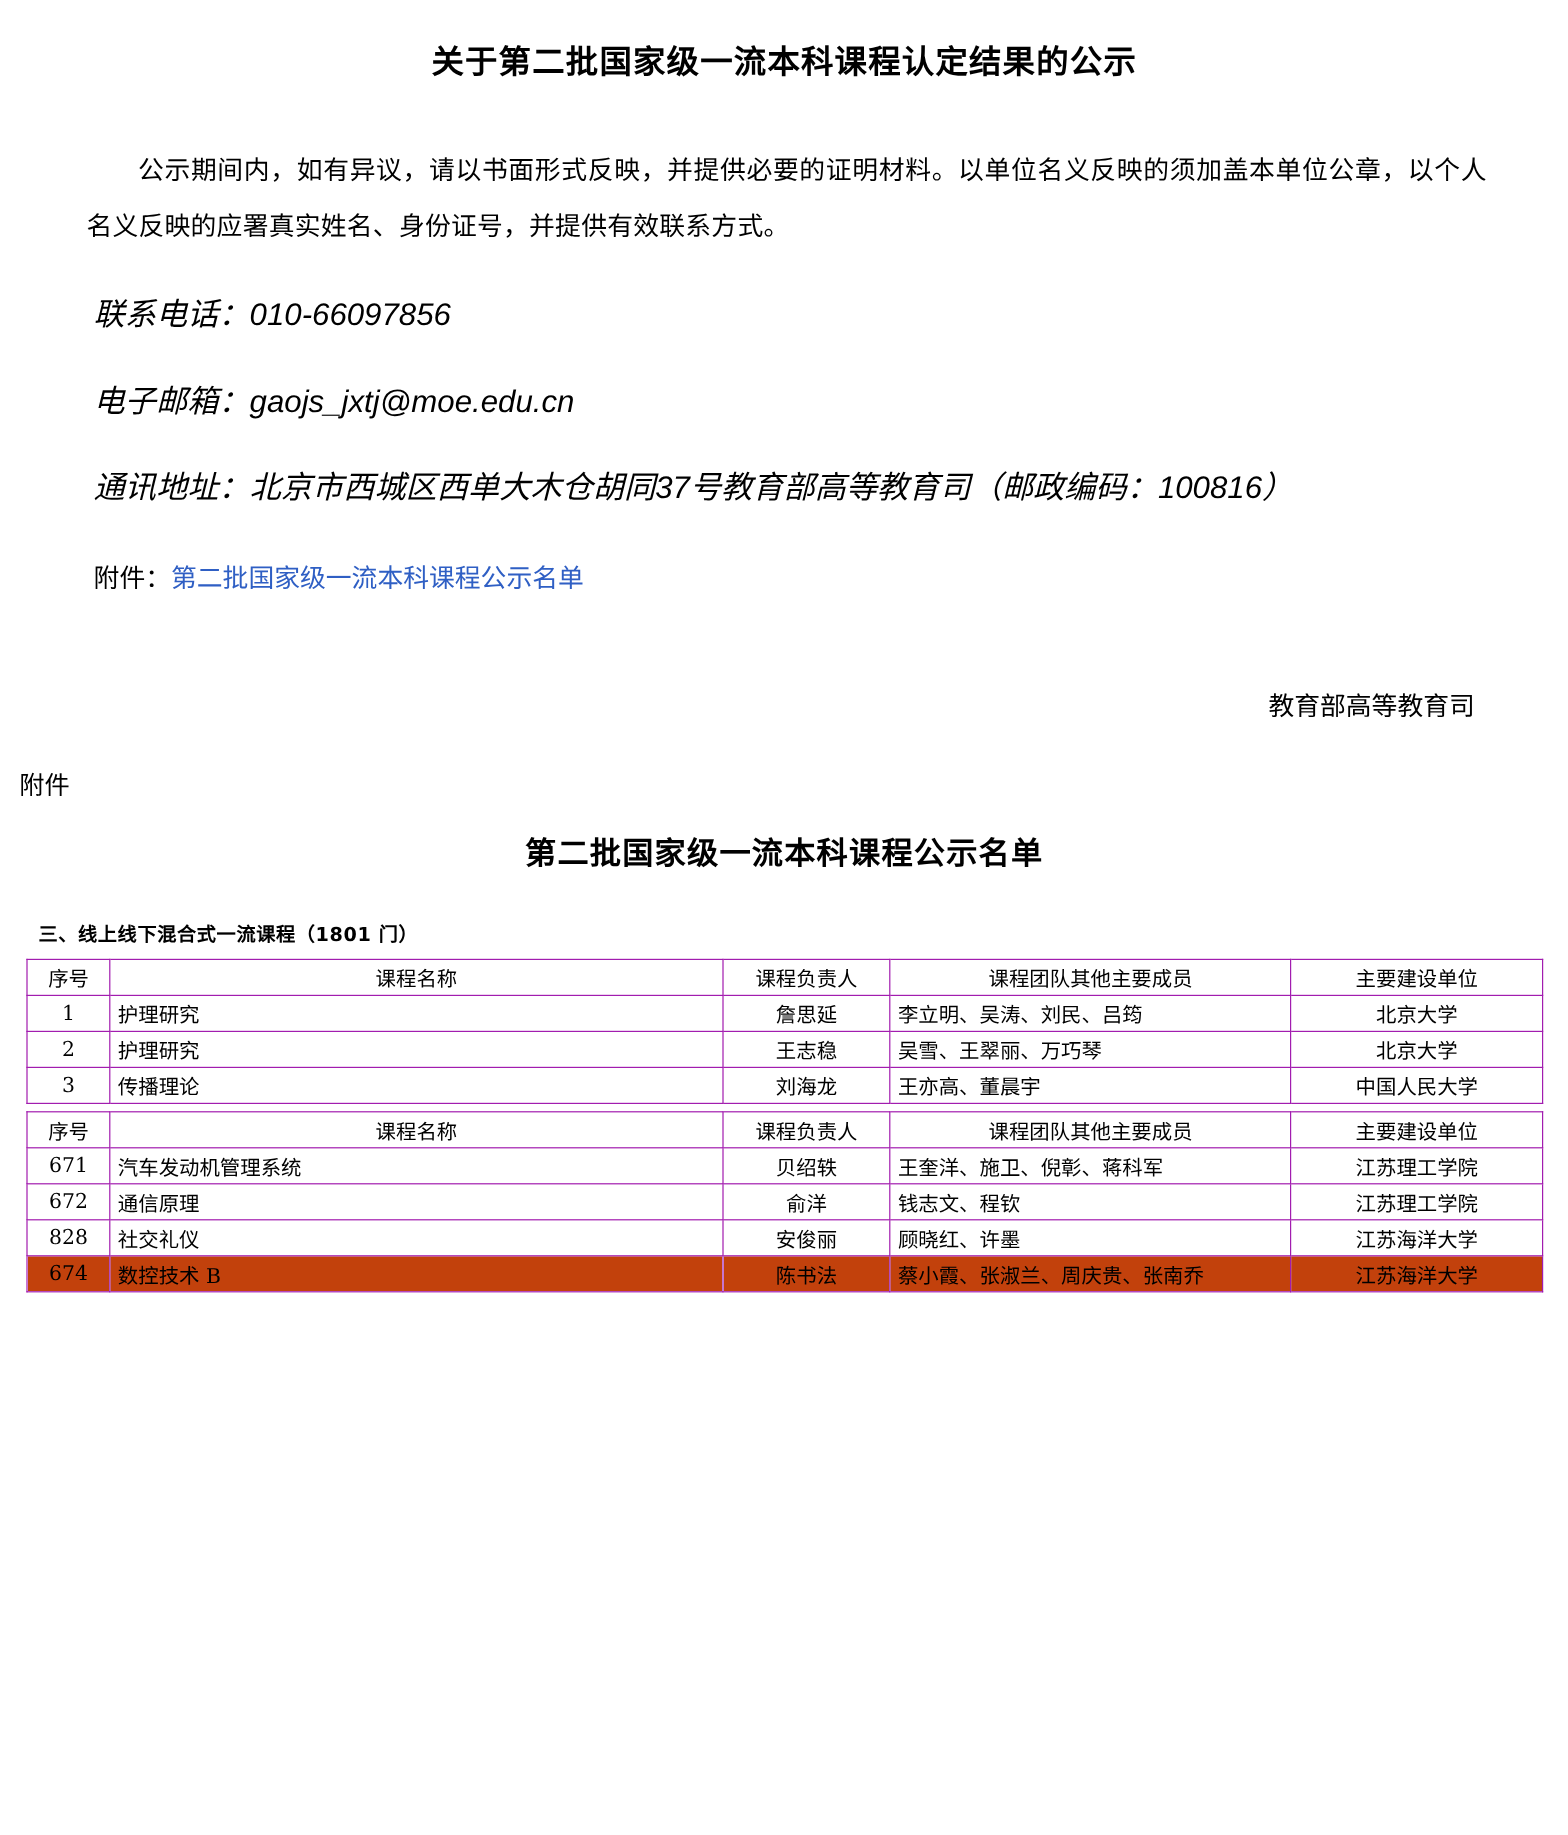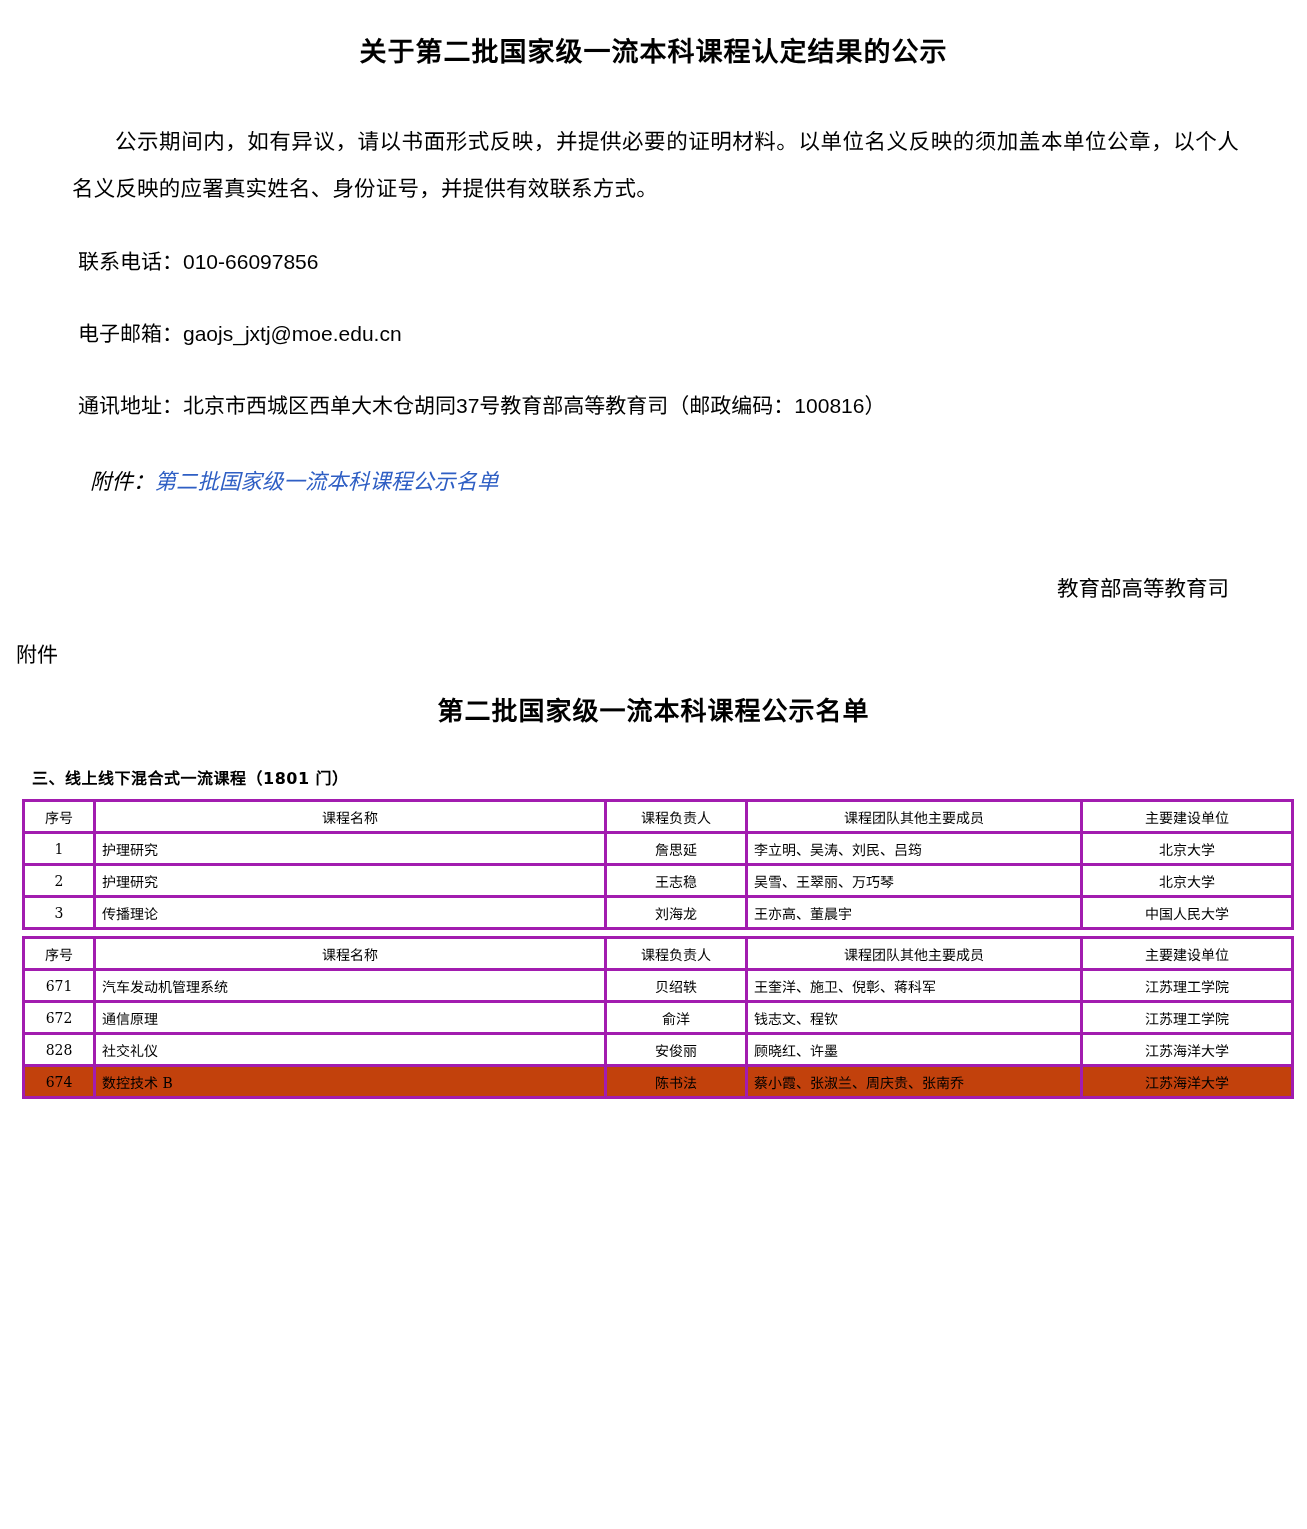--- a/index.html
+++ b/index.html
@@ -38,31 +38,31 @@
     margin: 18px 0 0 0;
     text-align: justify;
     text-justify: inter-ideograph;
     letter-spacing: 0.2px;
   }
   p.para.indent {
     text-indent: 2em;
   }
   .gap-lg { height: 22px; }
   .contact-line {
-    font-size: 21px;
+    font-size: 26px;
     line-height: 46px;
     margin: 26px 0 0 0;
     padding-left: 6px;
+    font-style: italic;
   }
   .attach-line {
     font-size: 21.5px;
     line-height: 46px;
-    margin: 30px 0 0 12px;
+    margin: 30px 0 0 0;
     padding-left: 6px;
-    font-style: italic;
   }
   .attach-link {
     color: #2f5fc4;
     text-decoration: none;
   }
   .signature {
     text-align: right;
     font-size: 21.5px;
     margin-top: 66px;
     padding-right: 10px;
@@ -95,22 +95,22 @@
     letter-spacing: 0.5px;
   }
   table.course-table {
     border-collapse: collapse;
     width: 1264px;
     margin-left: 22px;
     table-layout: fixed;
     font-family: "DejaVu Serif", "Liberation Serif", serif;
   }
   table.course-table td, table.course-table th {
-    border: 3px solid #a21caf;
-    font-size: 14px;
+    border: 1px solid #a21caf;
+    font-size: 17px;
     height: 29px;
     padding: 0 6px;
     overflow: hidden;
     white-space: nowrap;
   }
   table.course-table th {
     text-align: center;
     font-weight: normal;
   }
   .col-idx { width: 56px; text-align: center; }

